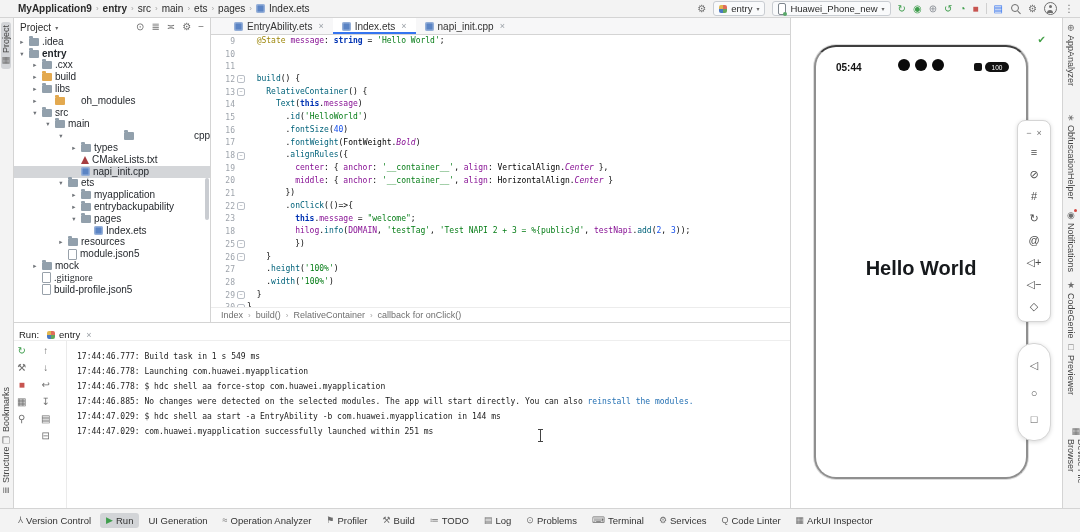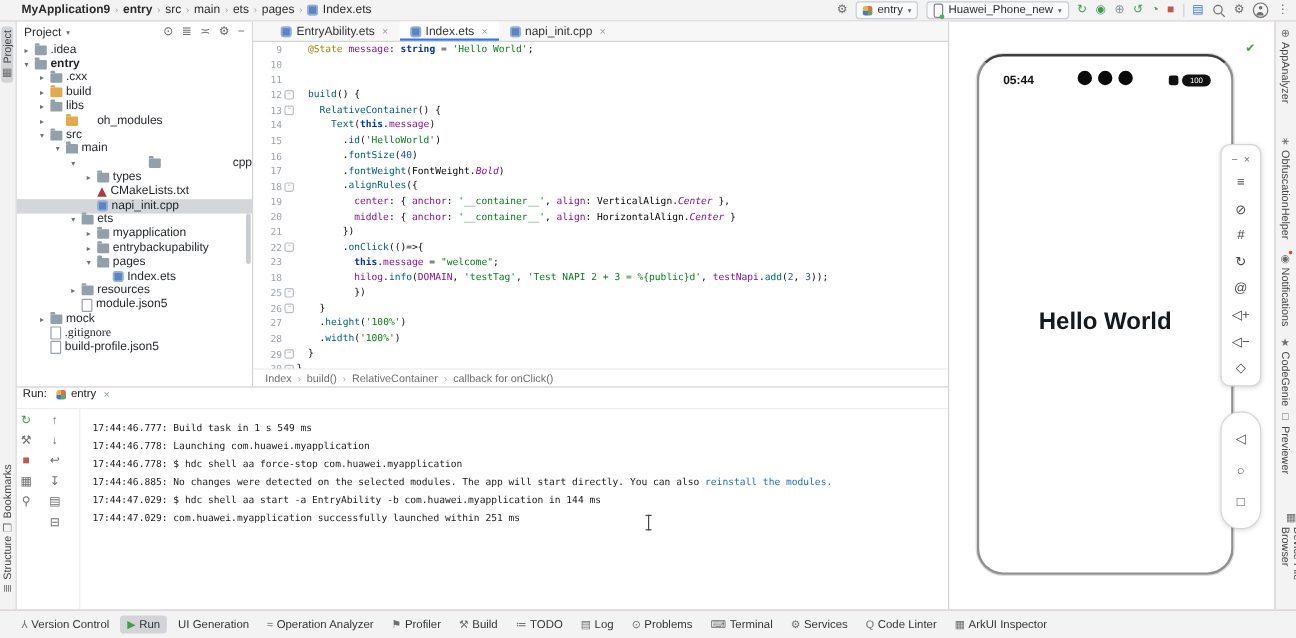--- a/index.html
+++ b/index.html
@@ -63,21 +63,21 @@
   .gfold{width:12px;display:flex;justify-content:center;align-items:center}
   .foldbox{width:6px;height:6px;border:1px solid #b9bec6;border-radius:2px;color:#8a9097;font-size:5px;line-height:5px;text-align:center}
   #code{flex:1;overflow:hidden;font-family:"DejaVu Sans Mono",monospace;font-size:8px;line-height:12.7px;white-space:pre}
   .cline{height:12.7px}
   .tk-pl{color:#080808}.tk-dec{color:#9E880D}.tk-kw{color:#0033B3;font-weight:bold}
   .tk-str{color:#067D17}.tk-num{color:#1750EB}.tk-fn{color:#00627A}
   .tk-fld{color:#871094}.tk-cls{color:#000}.tk-en{color:#871094;font-style:italic}
   #edcrumb{height:14px;border-top:1px solid #ececec;display:flex;align-items:center;gap:5px;padding-left:10px;font-size:9px;color:#6f6f6f}
   
   #runpanel{position:absolute;left:14px;top:322px;width:776px;height:186px;border-top:1px solid #d4d4d4;background:#fff;box-sizing:border-box}
-  #runhdr{height:17px;display:flex;align-items:flex-start;gap:8px;padding-left:5px;font-size:9.5px;color:#222;border-bottom:1px solid #eee}
+  #runhdr{height:17px;display:flex;align-items:flex-end;gap:8px;padding-left:5px;font-size:9.5px;color:#222;border-bottom:1px solid #eee}
   #run-tab{display:flex;align-items:center;gap:4px}
   #runbody{position:relative;height:168px;display:flex}
   #runtools{width:52px;flex:none;border-right:1px solid #ebebeb;position:relative}
   .rtcol{position:absolute;top:4px;display:flex;flex-direction:column;gap:6px;align-items:center}
   .rtico{font-size:10px;color:#6e6e6e;line-height:11px}
   #console{flex:1;padding:8px 0 0 10px;font-family:"DejaVu Sans Mono",monospace;font-size:8px;line-height:15px;color:#1a1a1a;white-space:pre}
   .conlink{color:#2470B3;cursor:pointer}
   .ibeam{position:absolute;left:522px;top:88px;width:9px;height:13px;background:linear-gradient(#444,#444) center/1px 100% no-repeat}
   .ibeam::before,.ibeam::after{content:"";position:absolute;left:2px;width:5px;height:1px;background:#444}
   .ibeam::before{top:0}.ibeam::after{bottom:0}

